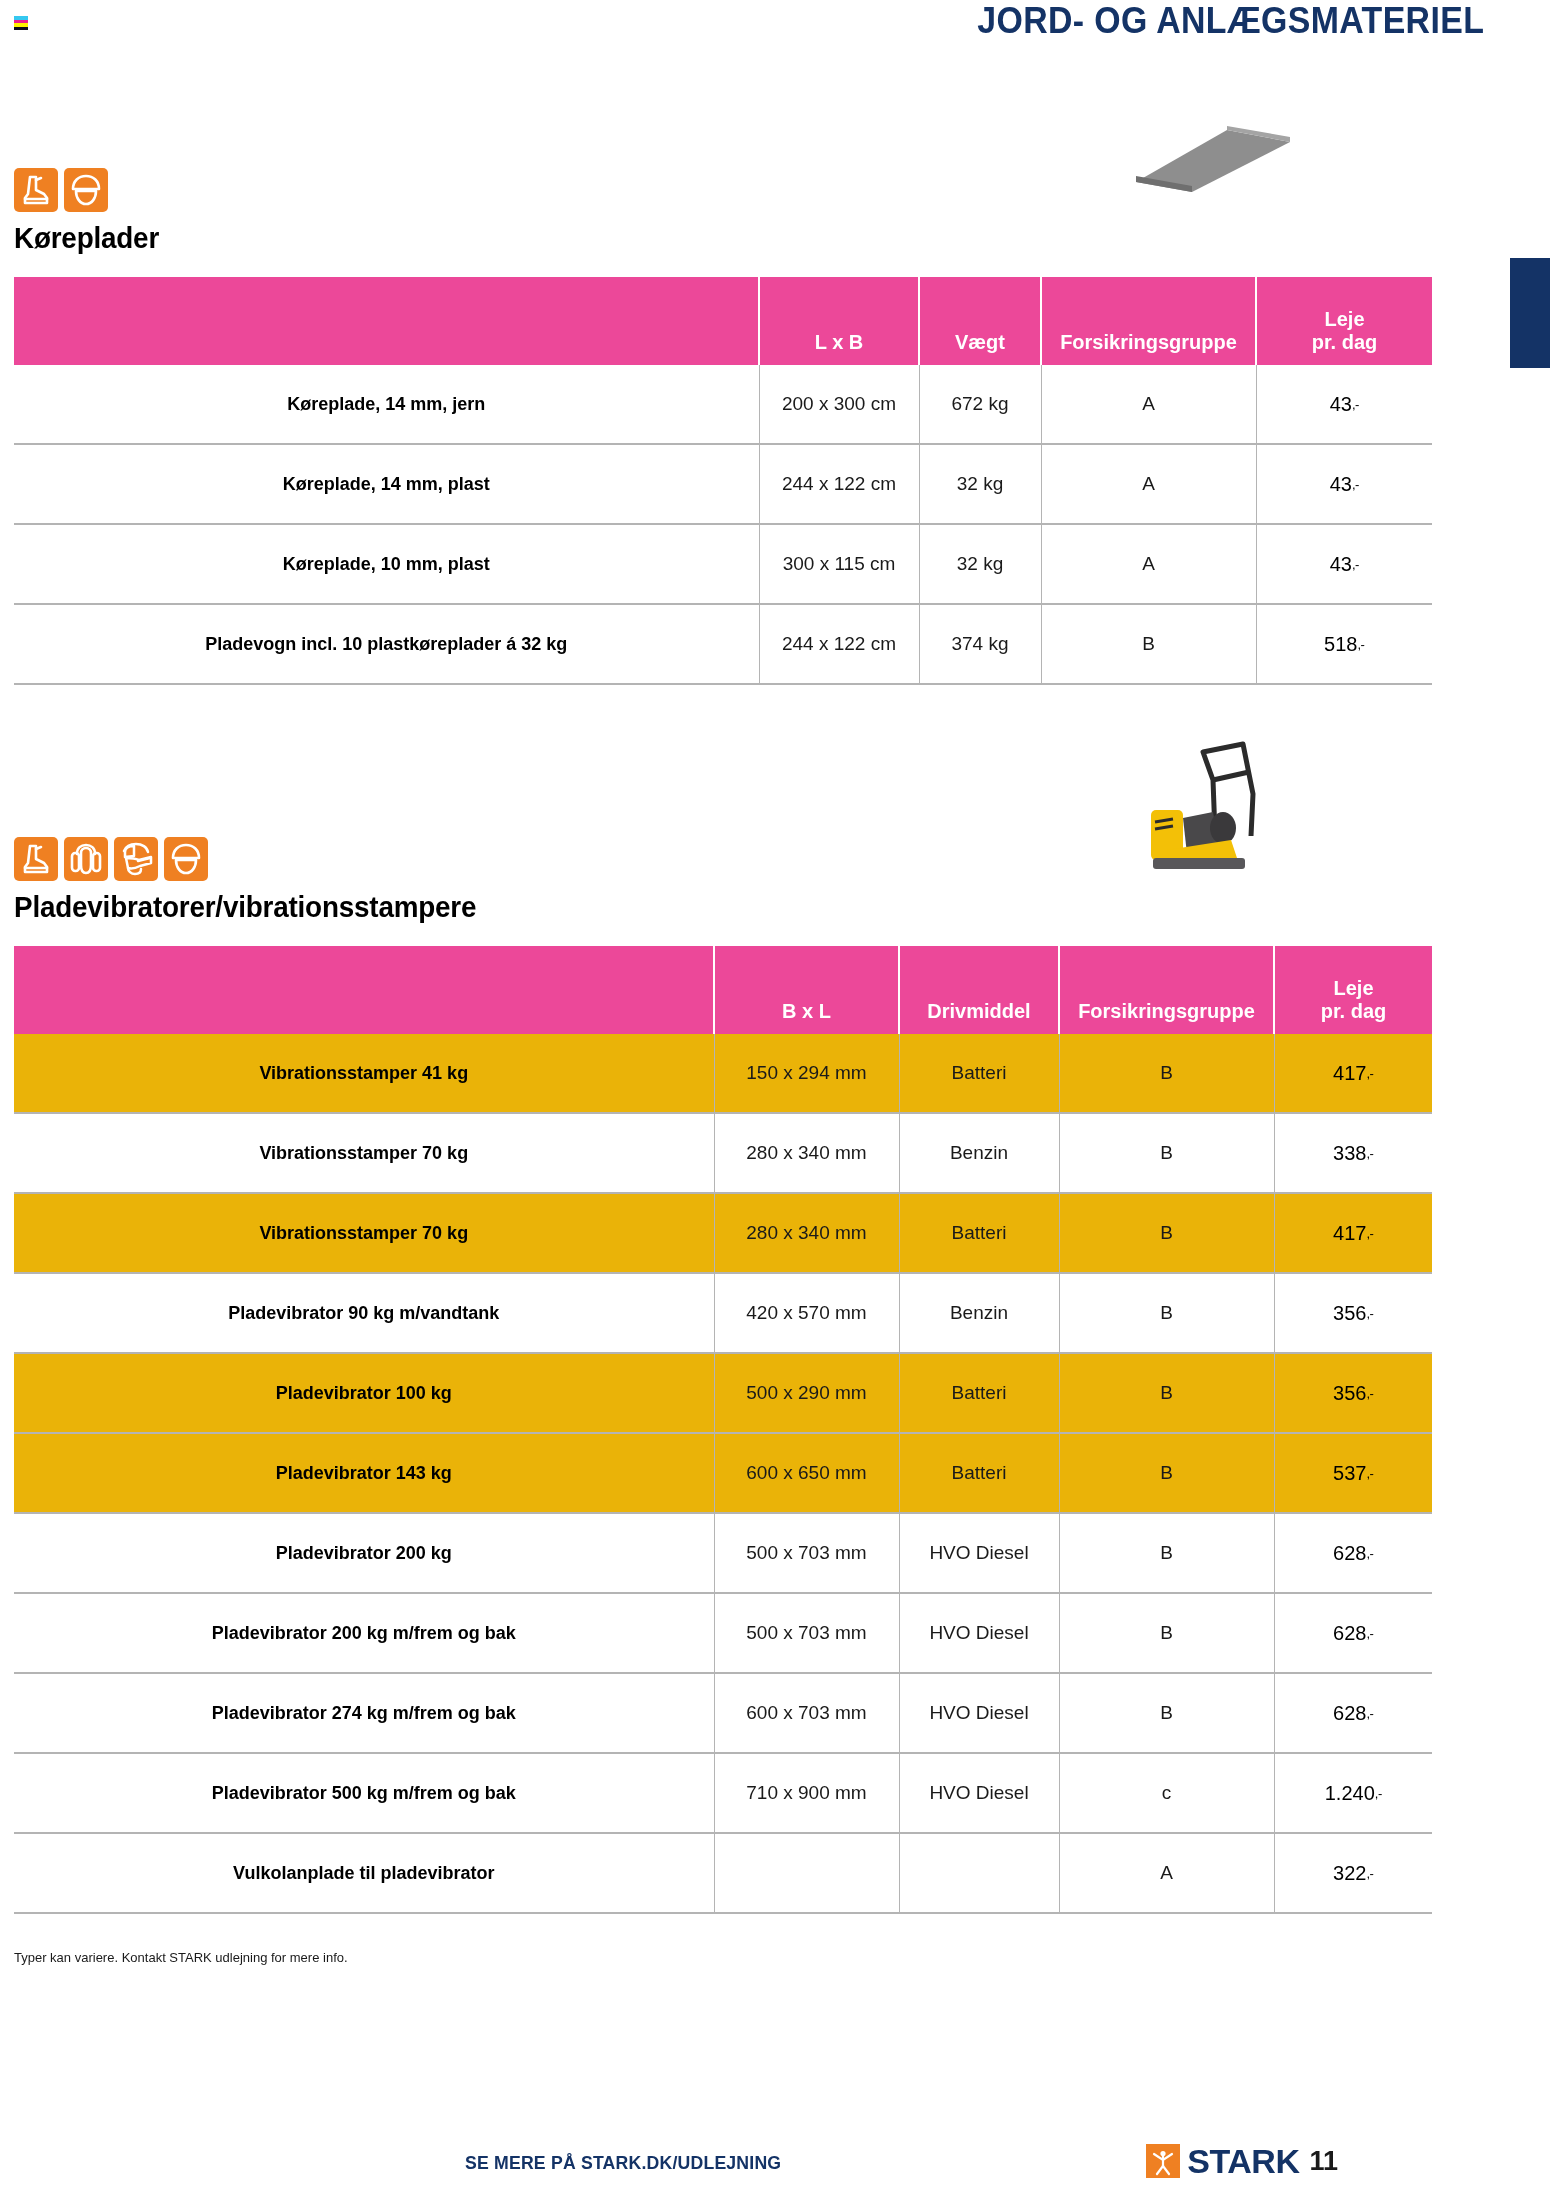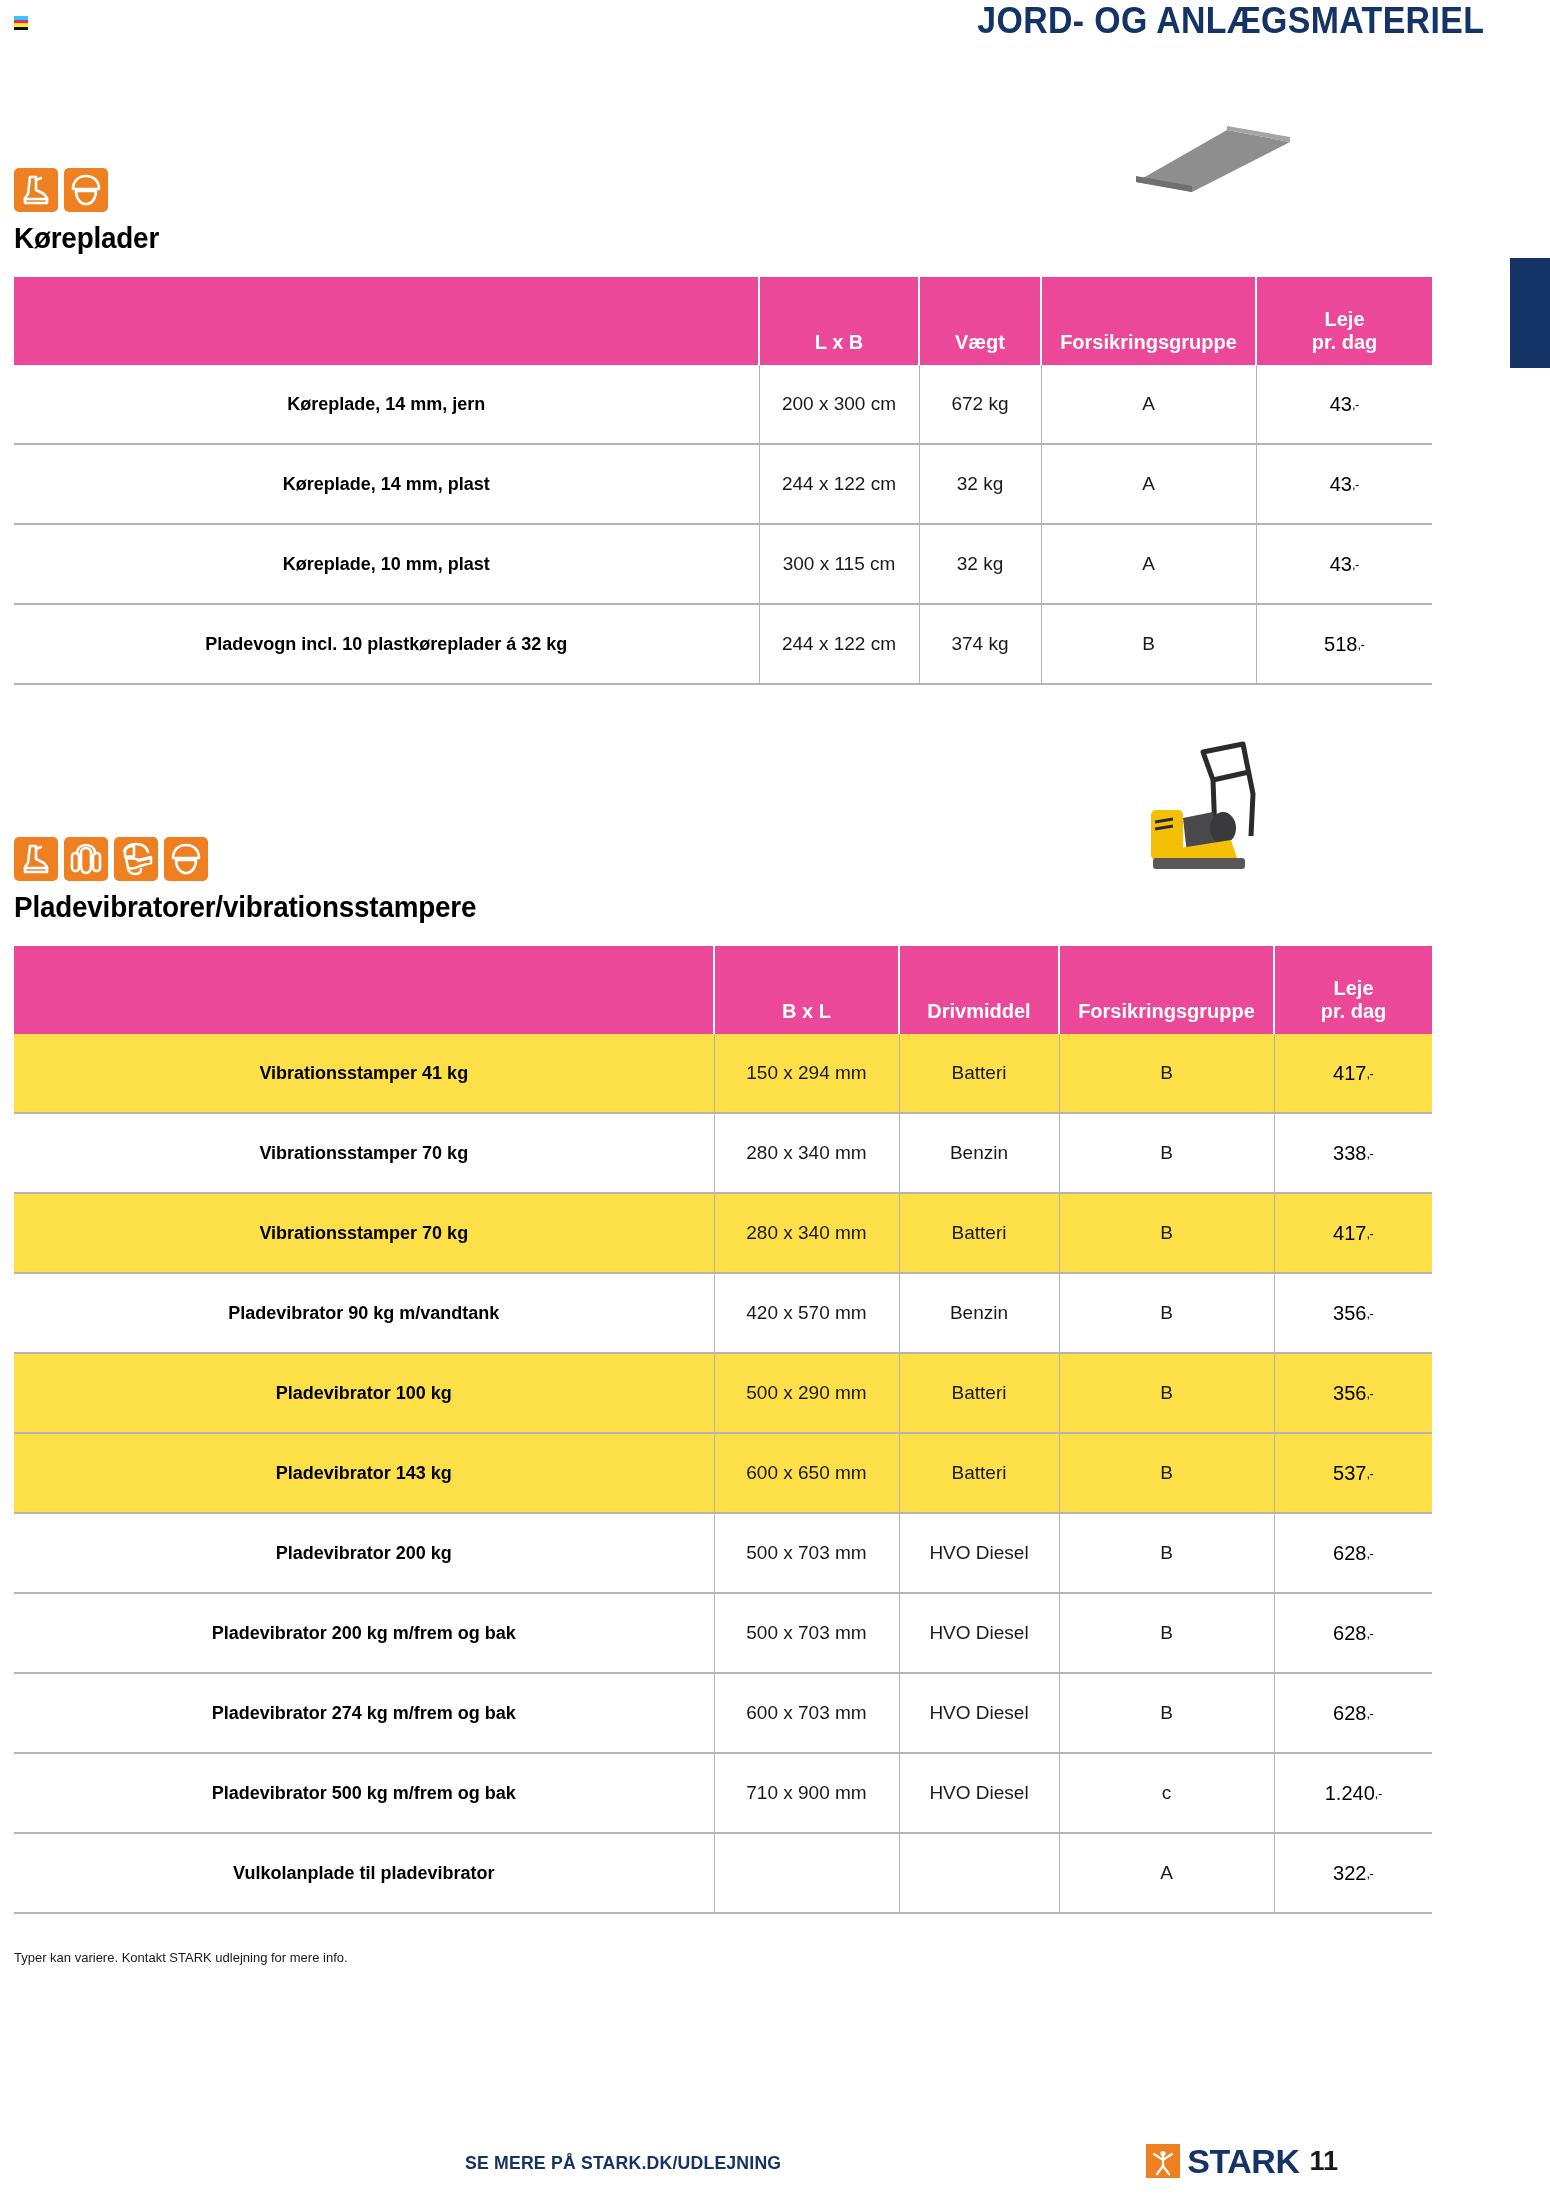--- a/index.html
+++ b/index.html
@@ -150,21 +150,21 @@
   table.rental tbody td.price-col {
     font-weight: normal;
     font-size: 20px;
     color: #000;
   }
   .price-suffix {
     font-size: 13px;
     vertical-align: 2px;
     letter-spacing: -0.5px;
   }
-  tr.shaded td { background: #fde047; }
+  tr.shaded td { background: #eab308; }
 
   
   .t1 col.c0 { width: 745px; }
   .t1 col.c1 { width: 160px; }
   .t1 col.c2 { width: 122px; }
   .t1 col.c3 { width: 215px; }
   .t1 col.c4 { width: 176px; }
 
   
   .t2 col.c0 { width: 700px; }

